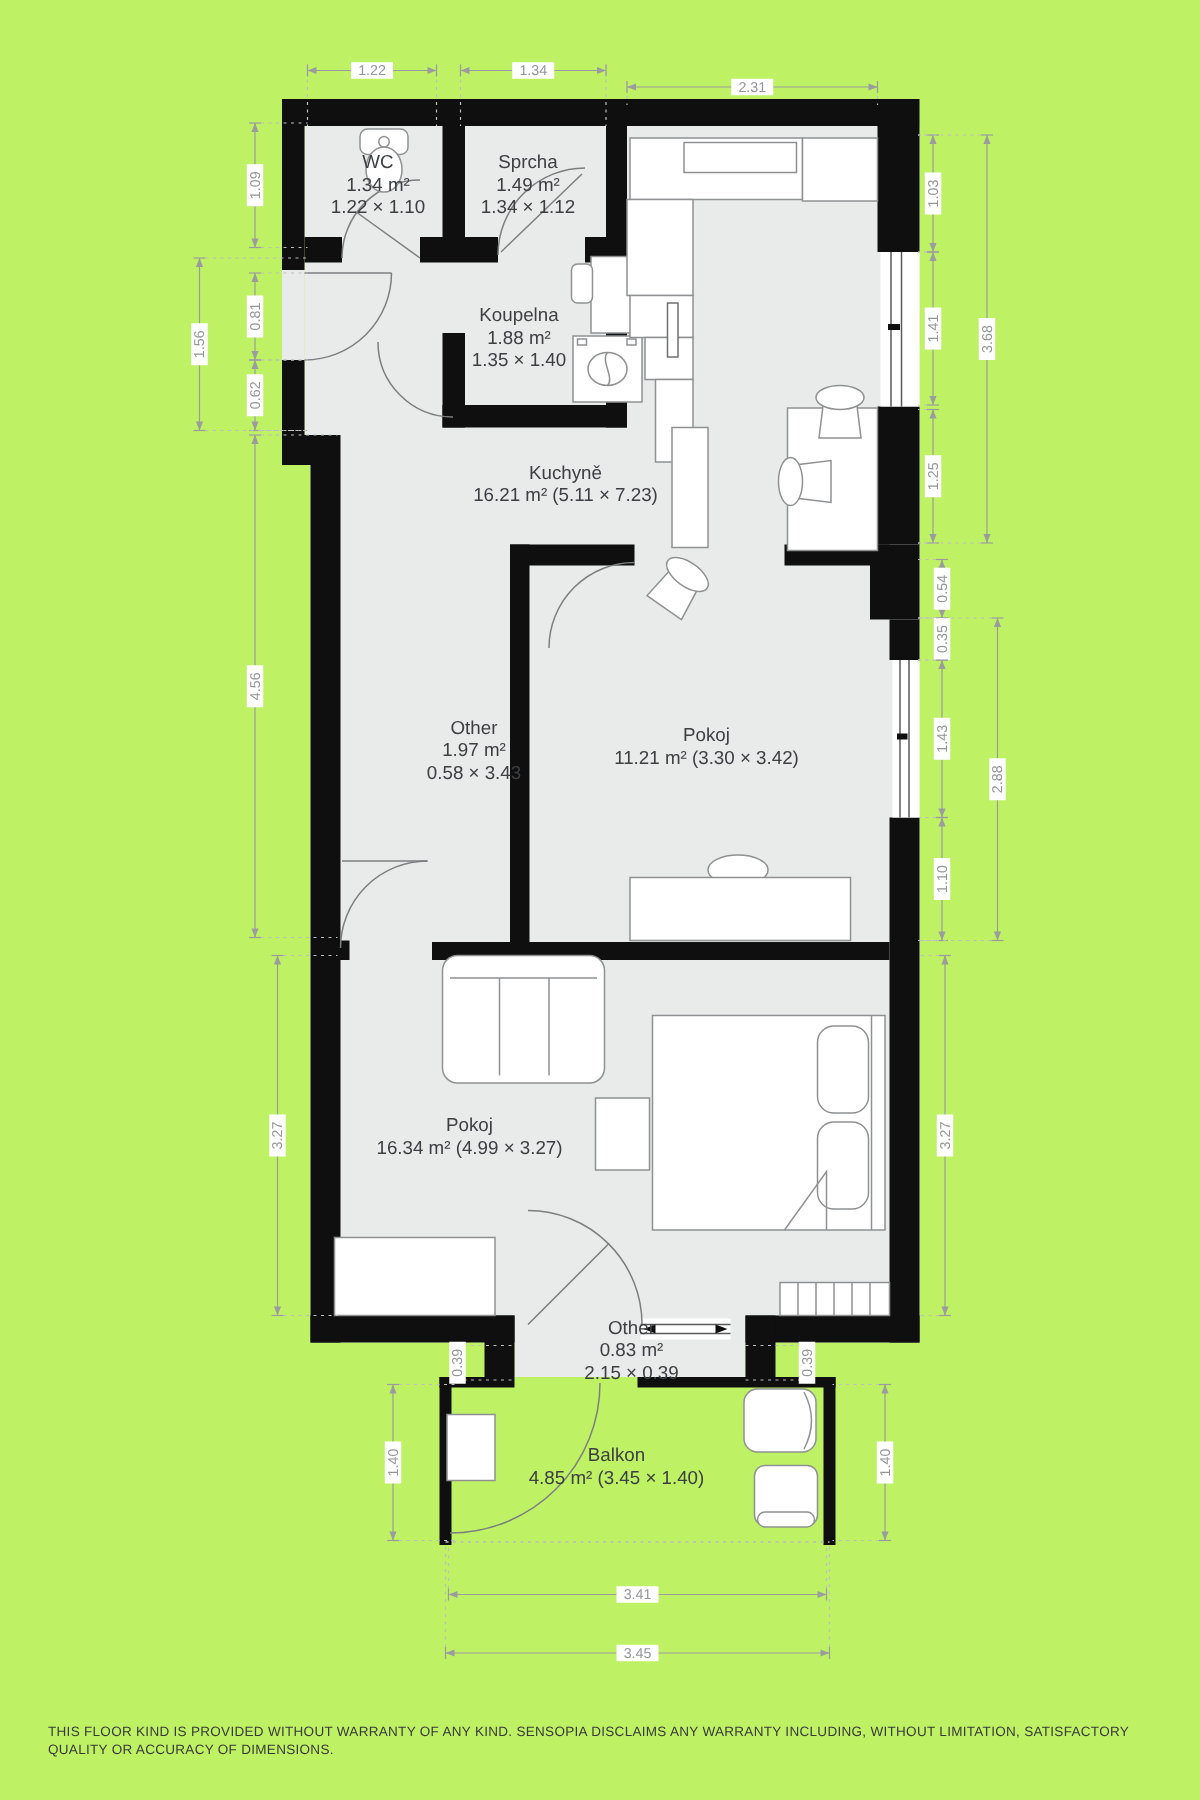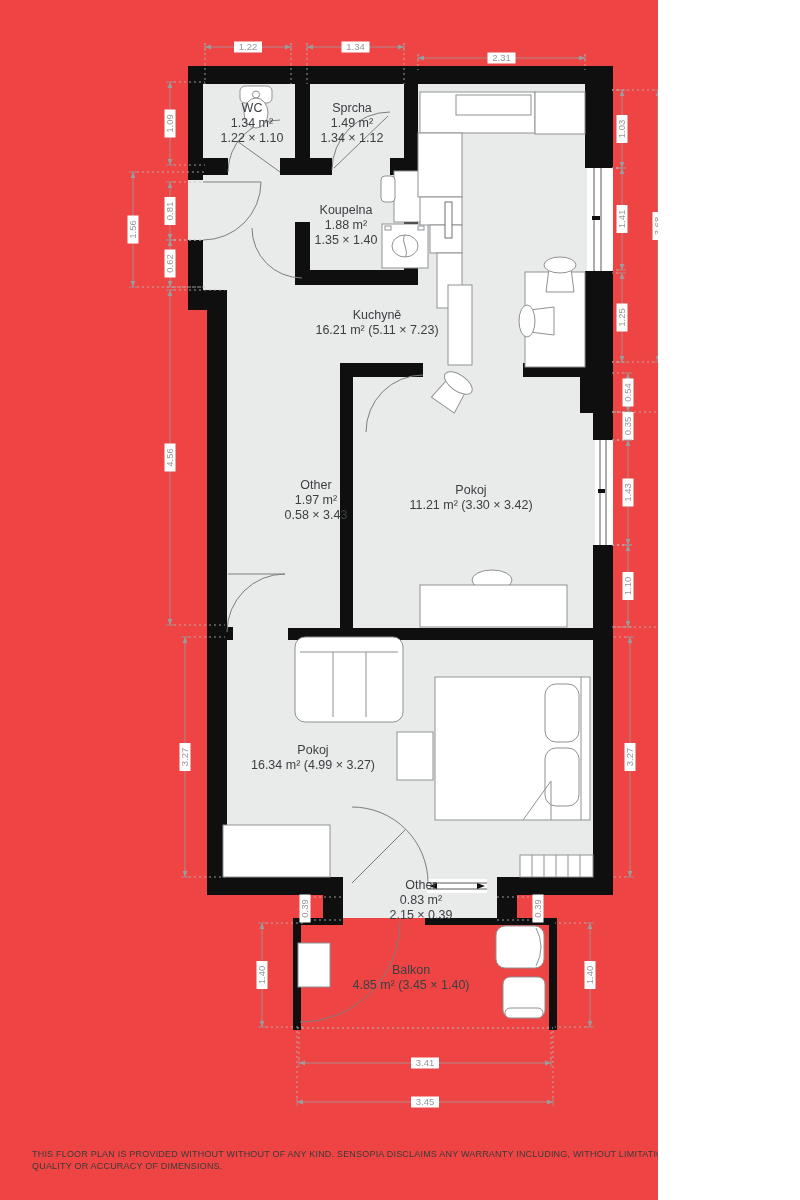--- a/index.html
+++ b/index.html
@@ -1,16 +1,16 @@
 <!DOCTYPE html>
 <html><head>
 <meta charset="utf-8">
 <style>
   html,body{margin:0;padding:0;background:#ffffff;}
-  .page{position:relative;width:658px;height:1200px;background:#ef4444;overflow:hidden;
+  .page{position:relative;width:800px;height:1200px;background:#bef264;overflow:hidden;
         font-family:"Liberation Sans", sans-serif;}
   svg text{font-family:"Liberation Sans", sans-serif;}
   .room-name, .room-sub{fill:#3d4043;}
   .dim-label{fill:#94969a;font-size:9.5px;}
   .disclaimer{position:absolute;left:32px;top:1148px;width:730px;
       font-size:9px;line-height:12px;color:#3a3a3a;letter-spacing:.2px;}
 </style>
 </head>
 <body>
 
@@ -560,14 +560,14 @@
           <text x="421" y="904" text-anchor="middle" class="room-sub" font-size="12.5">0.83 m²</text>
           <text x="421" y="919" text-anchor="middle" class="room-sub" font-size="12.5">2.15 × 0.39</text>
         </g>
         <g>
           <text x="411" y="974" text-anchor="middle" class="room-name" font-size="12.5">Balkon</text>
           <text x="411" y="989" text-anchor="middle" class="room-sub" font-size="12.5">4.85 m² (3.45 × 1.40)</text>
         </g>
       </g>
   </svg>
 
-  <div class="disclaimer">THIS FLOOR PLAN IS PROVIDED WITHOUT WITHOUT OF ANY KIND. SENSOPIA DISCLAIMS ANY WARRANTY INCLUDING, WITHOUT LIMITATION, SATISFACTORY QUALITY OR ACCURACY OF DIMENSIONS.</div>
+  <div class="disclaimer">THIS FLOOR KIND IS PROVIDED WITHOUT WARRANTY OF ANY KIND. SENSOPIA DISCLAIMS ANY WARRANTY INCLUDING, WITHOUT LIMITATION, SATISFACTORY QUALITY OR ACCURACY OF DIMENSIONS.</div>
 </div>
 
 </body></html>

